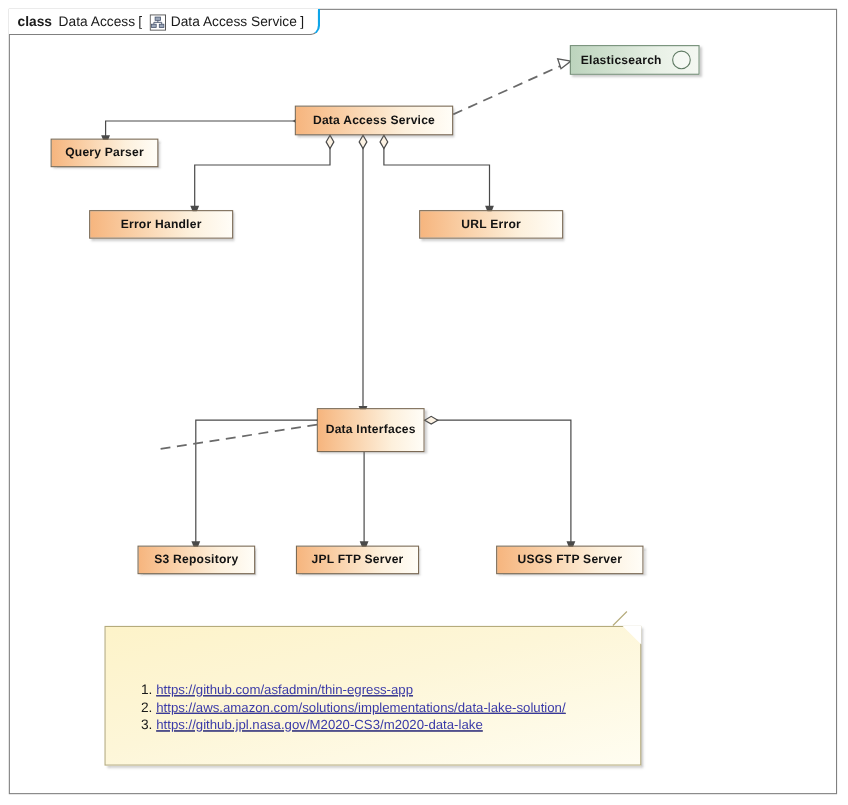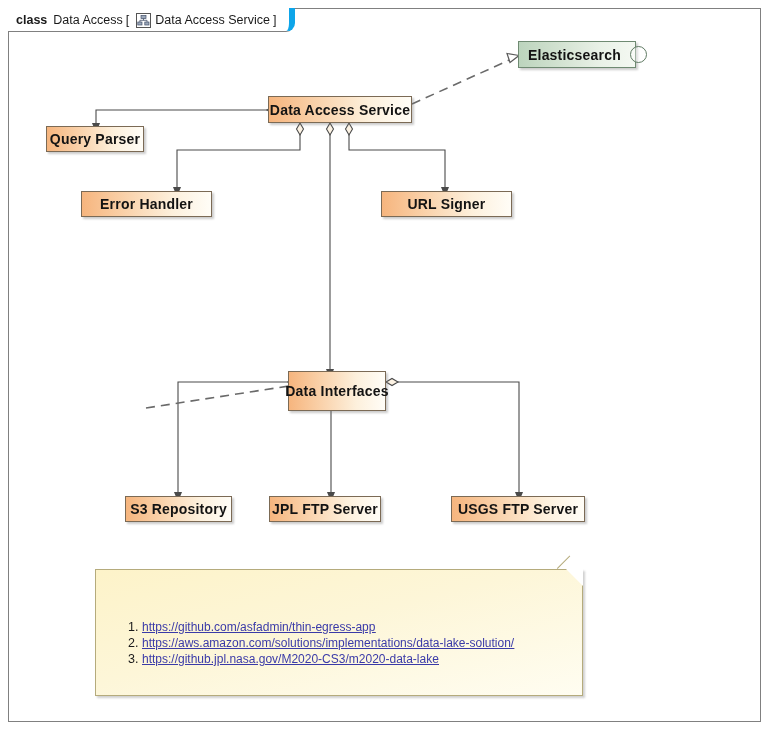--- a/index.html
+++ b/index.html
@@ -27,21 +27,21 @@
     background: #ffffff;
   }
   
   .frame-tab {
     position: absolute;
     left: 8px;
     top: 8px;
     height: 24px;
     box-sizing: border-box;
     background: #ffffff;
-    border-right: 6px solid #0ea5e9;
+    border-right: 2px solid #0ea5e9;
     border-bottom: 1px solid #808080;
     display: flex;
     align-items: center;
     padding: 0 10px 0 8px;
     font-size: 12.5px;
     color: #1a1a1a;
     white-space: nowrap;
     border-bottom-right-radius: 9px;
   }
   .frame-tab .kw {
@@ -61,21 +61,21 @@
   
   .node {
     position: absolute;
     box-sizing: border-box;
     border: 1px solid #7b6a55;
     background: linear-gradient(to right, #f6b57e 0%, #f9cda3 28%, #fdf0dc 70%, #fffdf7 100%);
     box-shadow: 2px 2px 2px rgba(120,120,120,0.38);
     display: flex;
     align-items: center;
     justify-content: center;
-    font-size: 14px;
+    font-size: 11px;
     font-weight: bold;
     color: #131313;
     white-space: nowrap;
     letter-spacing: .2px;
   }
   .node.green {
     border: 1px solid #6f8a72;
     background: linear-gradient(to right, #bcd4bd 0%, #cfe0ce 30%, #e9f1e7 70%, #f4f8f2 100%);
     justify-content: flex-start;
     padding-left: 9px;
@@ -269,21 +269,21 @@
 
   <div class="node" style="left:81px; top:191px; width:131px; height:26px;">
     <span>Error Handler</span>
   </div>
 
   <div class="node" style="left:46px; top:126px; width:98px; height:26px;">
     <span>Query Parser</span>
   </div>
 
   <div class="node" style="left:381px; top:191px; width:131px; height:26px;">
-    <span>URL Signer</span>
+    <span>URL Error</span>
   </div>
 
   <div class="node" style="left:288px; top:371px; width:98px; height:40px;">
     <span>Data Interfaces</span>
   </div>
 
   <div class="node" style="left:125px; top:496px; width:107px; height:26px;">
     <span>S3 Repository</span>
   </div>
 

